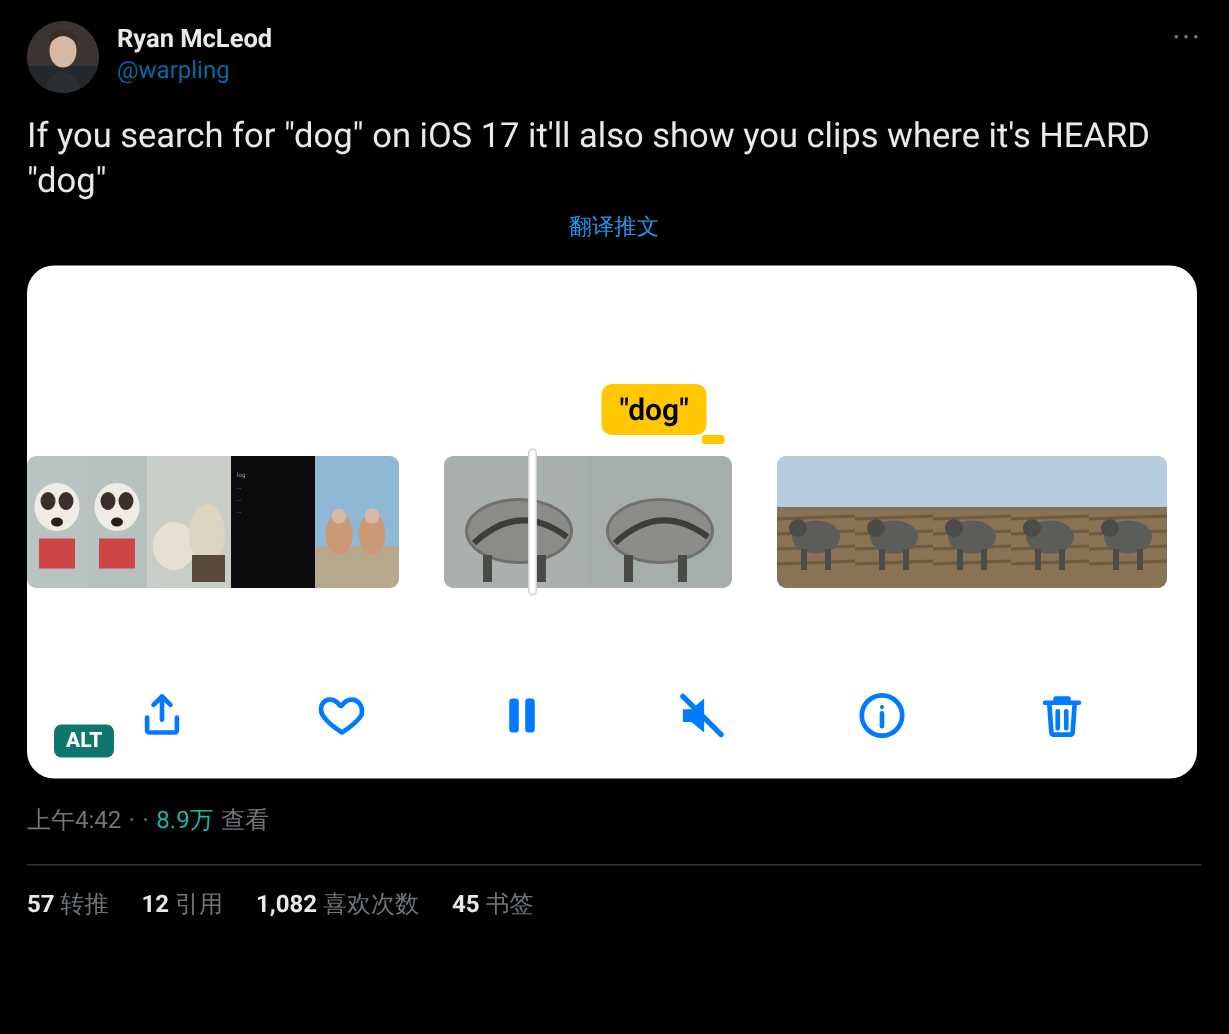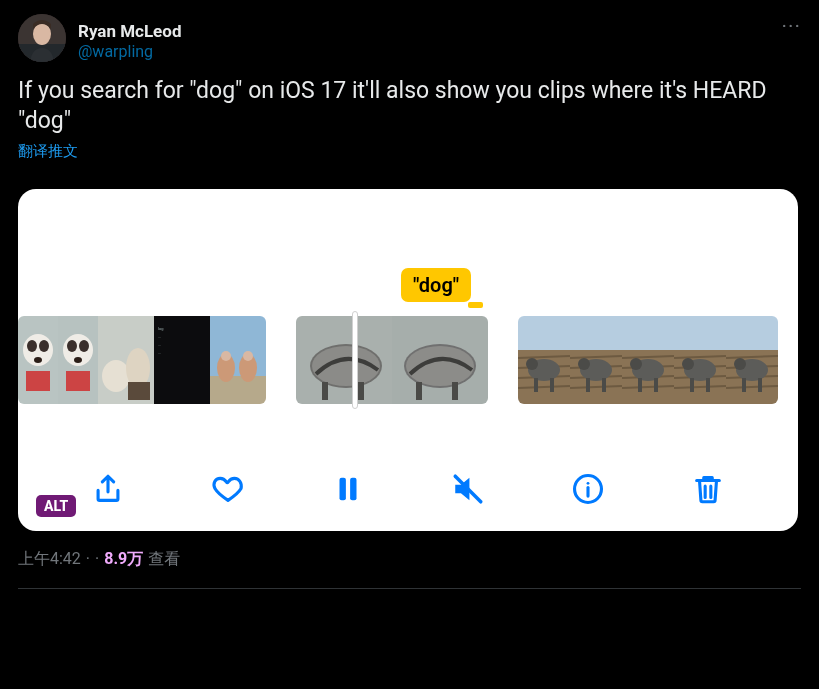--- a/index.html
+++ b/index.html
@@ -10,21 +10,21 @@
     width: 819px;
     height: 689px;
     overflow: hidden;
   }
   .tweet {
     padding: 14px 18px;
     position: relative;
   }
   .header {
     display: flex;
-    align-items: flex-end;
+    align-items: flex-start;
     gap: 12px;
     margin-bottom: 14px;
   }
   .avatar {
     width: 48px;
     height: 48px;
     border-radius: 50%;
     flex-shrink: 0;
     overflow: hidden;
     background: #34282a;
@@ -55,21 +55,22 @@
   }
   .body-text {
     font-size: 23px;
     line-height: 1.3;
     color: #e7e9ea;
     margin-bottom: 6px;
   }
   .translate {
     color: #1d9bf0;
     font-size: 15px;
-    margin-bottom: 28px;
+    margin-bottom: 16px;
+    text-align: center;
   }
 
   
   .card {
     background: #fff;
     border-radius: 18px;
     width: 780px;
     height: 342px;
     position: relative;
     overflow: hidden;
@@ -144,37 +145,37 @@
     align-items: center;
     justify-content: center;
     color: #007aff;
   }
   .tbtn svg { width: 34px; height: 34px; stroke: #007aff; fill: none; stroke-width: 2.2; }
   .tbtn.filled svg { fill: #007aff; stroke: none; }
   .alt-badge {
     position: absolute;
     left: 18px;
     bottom: 14px;
-    background: #701a75;
+    background: #0f766e;
     color: #fff;
     font-size: 14px;
     font-weight: 800;
     padding: 3px 8px;
     border-radius: 5px;
   }
   .alt-wrapper { position: relative; width: 780px; }
 
   .meta {
     margin-top: 18px;
     color: #71767b;
     font-size: 16px;
     display: flex;
     gap: 5px;
   }
-  .meta .strong { color: #f0abfc; font-weight: 700; }
+  .meta .strong { color: #14b8a6; font-weight: 400; }
   .divider {
     margin-top: 18px;
     border-top: 1px solid #2f3336;
   }
   .stats {
     display: flex;
     gap: 22px;
     padding-top: 16px;
     font-size: 16px;
     color: #71767b;
@@ -406,14 +407,20 @@
   <div class="meta">
     <span>上午4:42</span>
     <span>·</span>
     <span>·</span>
     <span class="strong">8.9万</span>
     <span>查看</span>
   </div>
 
   <div class="divider"></div>
 
+  <div class="stats">
+    <div><span class="n">57</span><span>转推</span></div>
+    <div><span class="n">12</span><span>引用</span></div>
+    <div><span class="n">1,082</span><span>喜欢次数</span></div>
+    <div><span class="n">45</span><span>书签</span></div>
+  </div>
 
 </div>
 
 </body></html>

